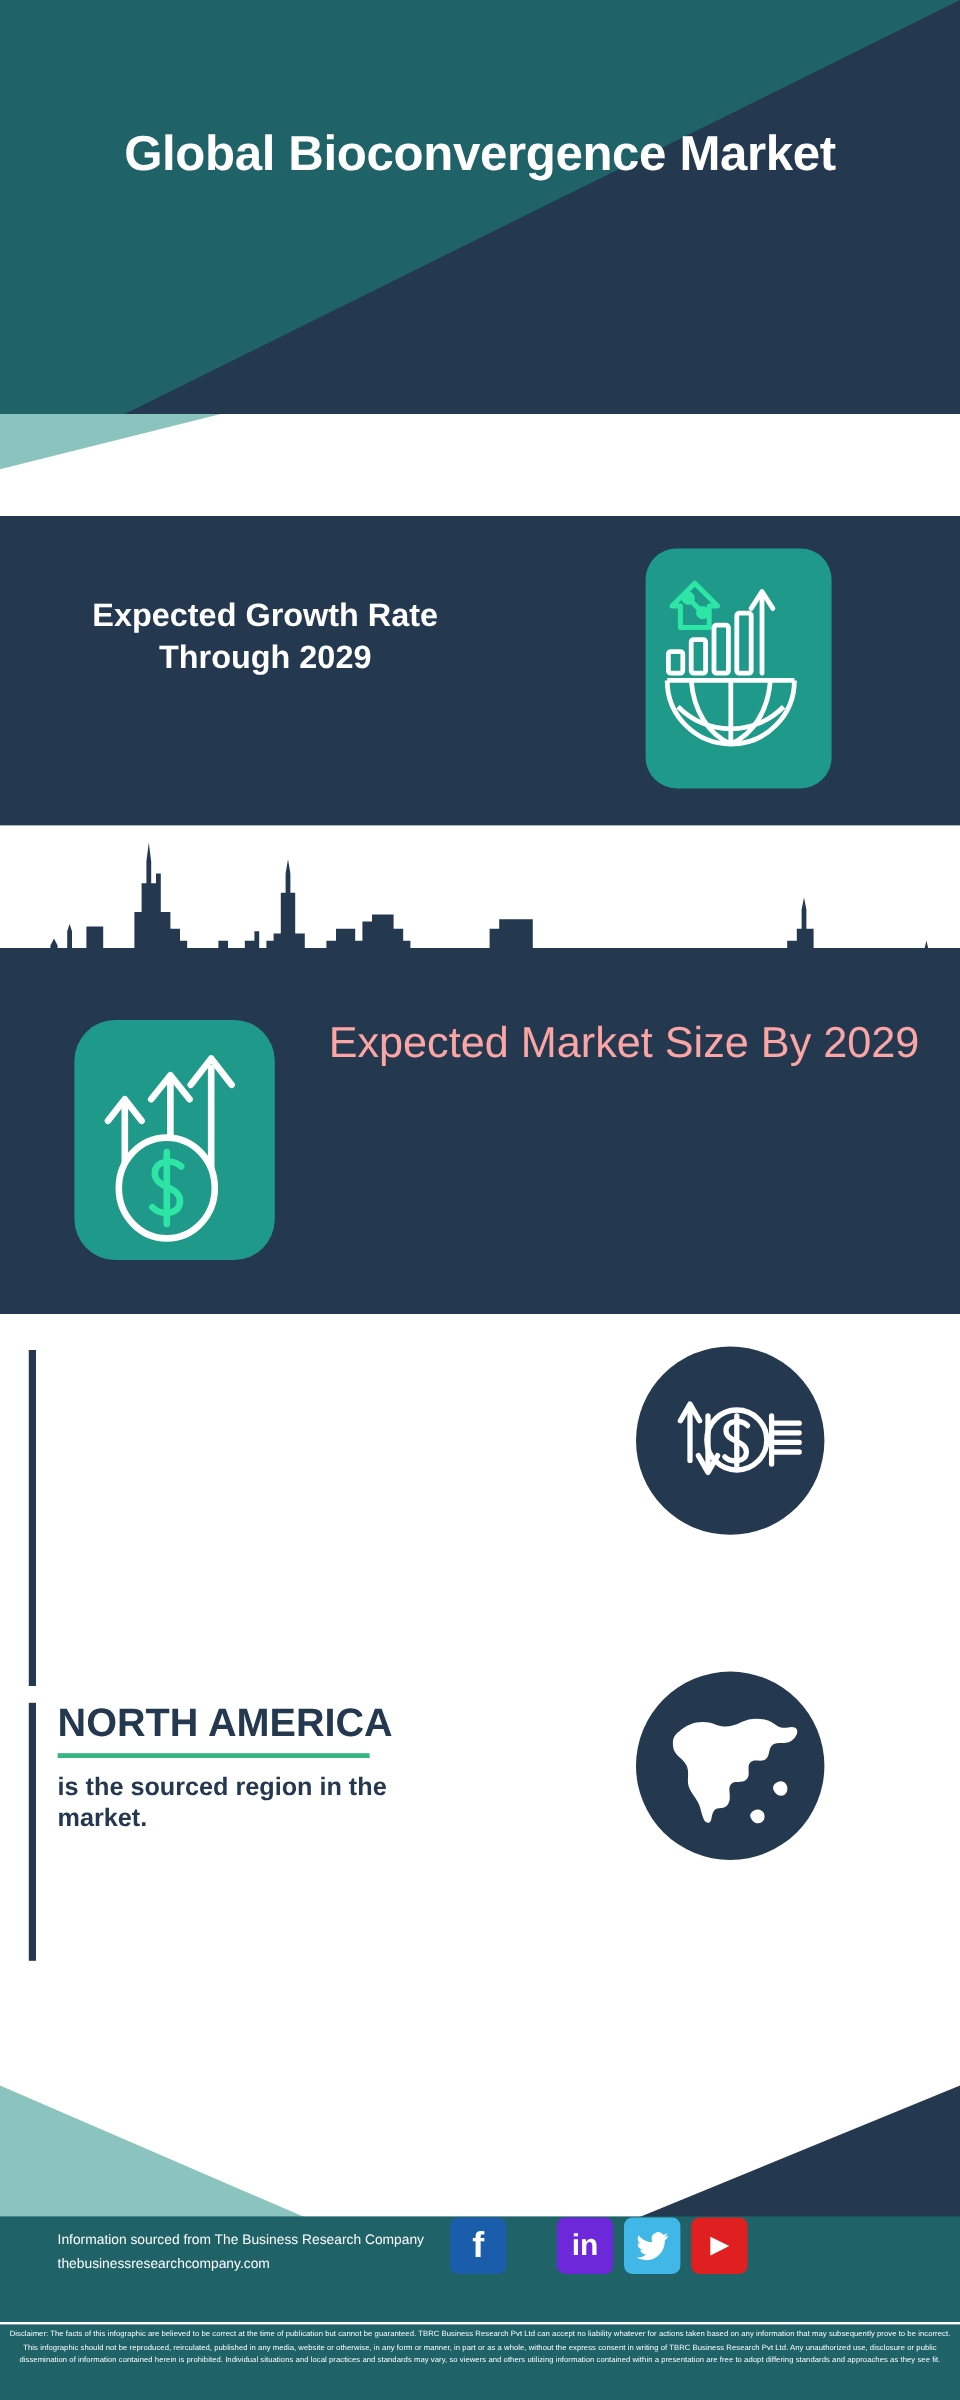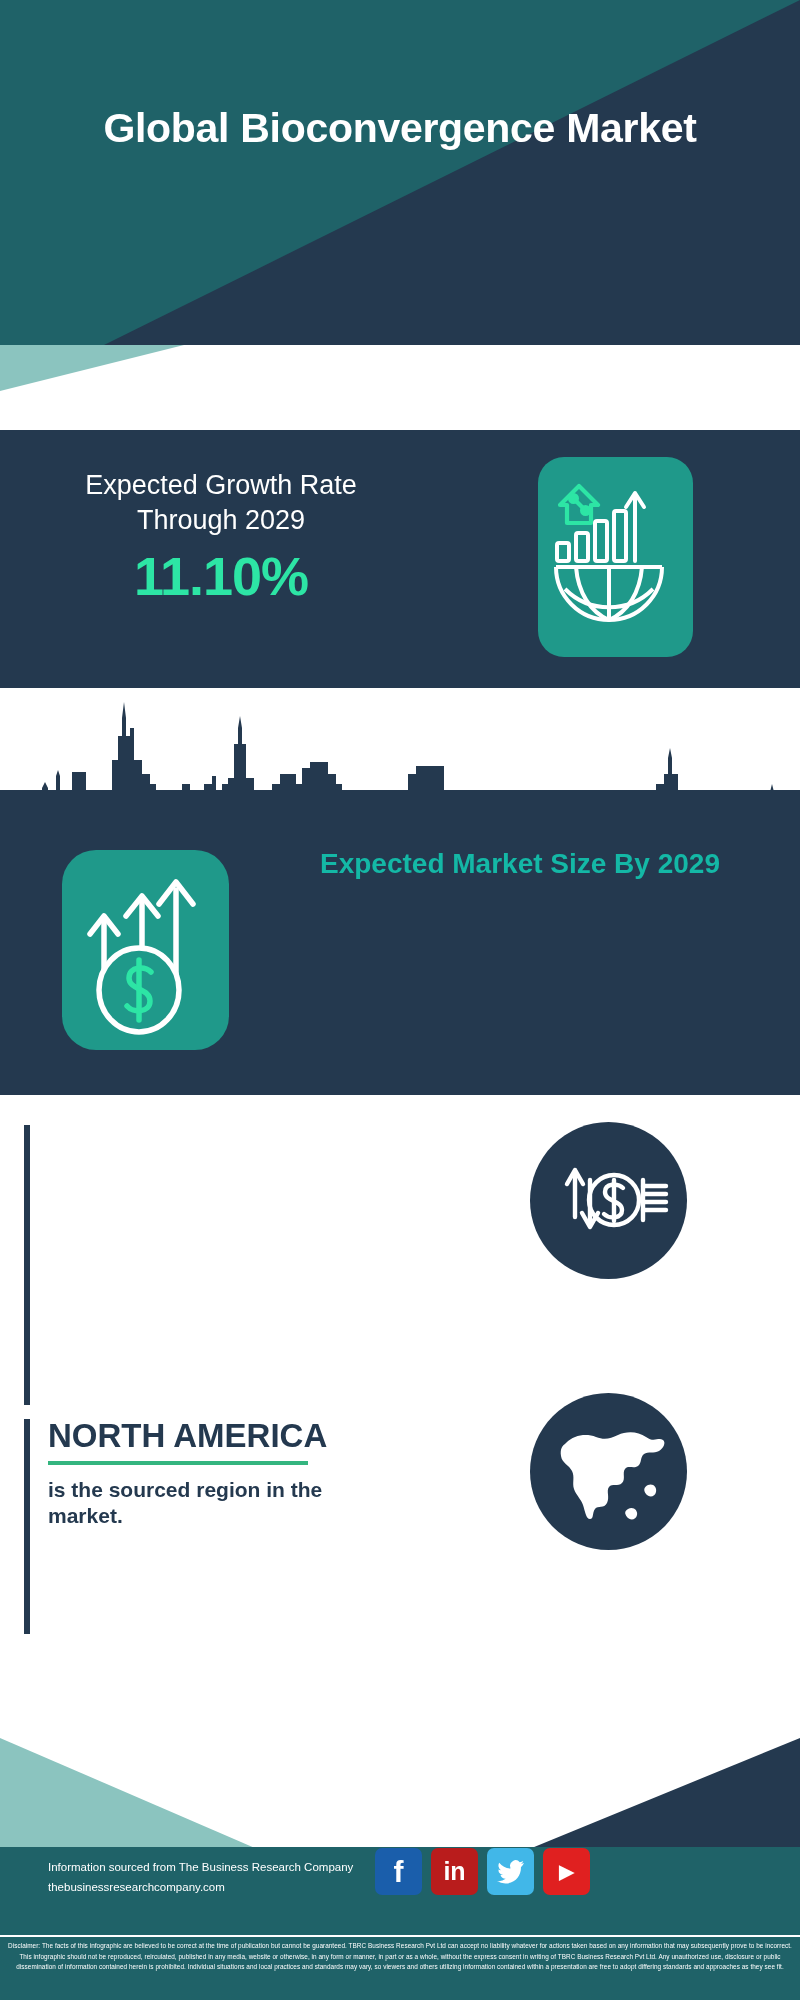--- a/index.html
+++ b/index.html
@@ -46,21 +46,21 @@
   
   .growth {
     position:absolute; left:0; top:430px; width:800px; height:258px;
     background:#24394f;
   }
   .growth-text {
     position:absolute; left:36px; top:38px; width:370px;
     text-align:center;
   }
   .growth-label {
-    color:#ffffff; font-size:27px; line-height:1.28; font-weight:normal;
+    color:#ffffff; font-size:27px; line-height:1.28; font-weight:bold;margin-top:28px;
   }
   .growth-value {
     margin-top:12px;
     color:#2de5a5; font-size:54px; font-weight:bold; line-height:1;
     letter-spacing:-1px;
   }
   .growth-icon-card {
     position:absolute; left:538px; top:27px;
     width:155px; height:200px;
     background:#1f998a; border-radius:26px;
@@ -81,21 +81,21 @@
   .market-icon-card {
     position:absolute; left:62px; top:60px;
     width:167px; height:200px;
     background:#1f998a; border-radius:34px;
   }
   .market-text {
     position:absolute; left:250px; top:56px; width:540px;
     text-align:center;
   }
   .market-label {
-    color:#14b8a6; font-size:28px; line-height:1.28; font-weight:bold;
+    color:#fca5a5; font-size:36px; line-height:1.28; font-weight:normal;
   }
   .market-value {
     margin-top:6px;
     color:#2de5a5; font-size:47px; font-weight:bold; line-height:1.08;
     letter-spacing:-0.5px;
     white-space:nowrap;
   }
 
   
   .cards { position:absolute; left:0; top:1095px; width:800px; height:570px; background:#ffffff; }
@@ -165,21 +165,21 @@
   .socials {
     position:absolute; left:375px; top:183px; z-index:6;
     display:flex; gap:9px;
   }
   .soc {
     width:47px; height:47px; border-radius:7px;
     display:flex; align-items:center; justify-content:center;
     color:#ffffff;
   }
   .soc-fb { background:#1a5eab; }
-  .soc-li { background:#b91c1c; }
+  .soc-li { background:#6d28d9;margin-left:33px; }
   .soc-tw { background:#41b7e8; }
   .soc-yt { background:#e02020; }
   .soc .lbl { font-weight:bold; line-height:1; }
 
   
   .disclaimer {
     position:absolute; left:0; top:1935px; width:800px; height:65px;
     background:#1f6268;
     border-top:2px solid #ffffff;
     padding:4px 6px 0 6px;
@@ -198,21 +198,20 @@
     <div class="header-diag"></div>
   </div>
   <div class="header-title">Global Bioconvergence Market</div>
   <div class="band-light">
     <div class="band-light-tri"></div>
   </div>
 
   <div class="growth">
     <div class="growth-text">
       <div class="growth-label">Expected Growth Rate Through 2029</div>
-      <div class="growth-value">11.10%</div>
     </div>
     <div class="growth-icon-card">
       <svg width="155" height="200" viewBox="0 0 155 200">
 
         <g fill="none" stroke="#2de5a5" stroke-width="4.2" stroke-linejoin="round" stroke-linecap="round">
           <path d="M22 48 L41 29 L60 48 L53 48 L53 66 L29 66 L29 48 Z"></path>
           <line x1="34" y1="40" x2="49" y2="55"></line>
           <circle cx="35.5" cy="41.5" r="3.4"></circle>
           <circle cx="47.5" cy="53.5" r="3.4"></circle>
         </g>

